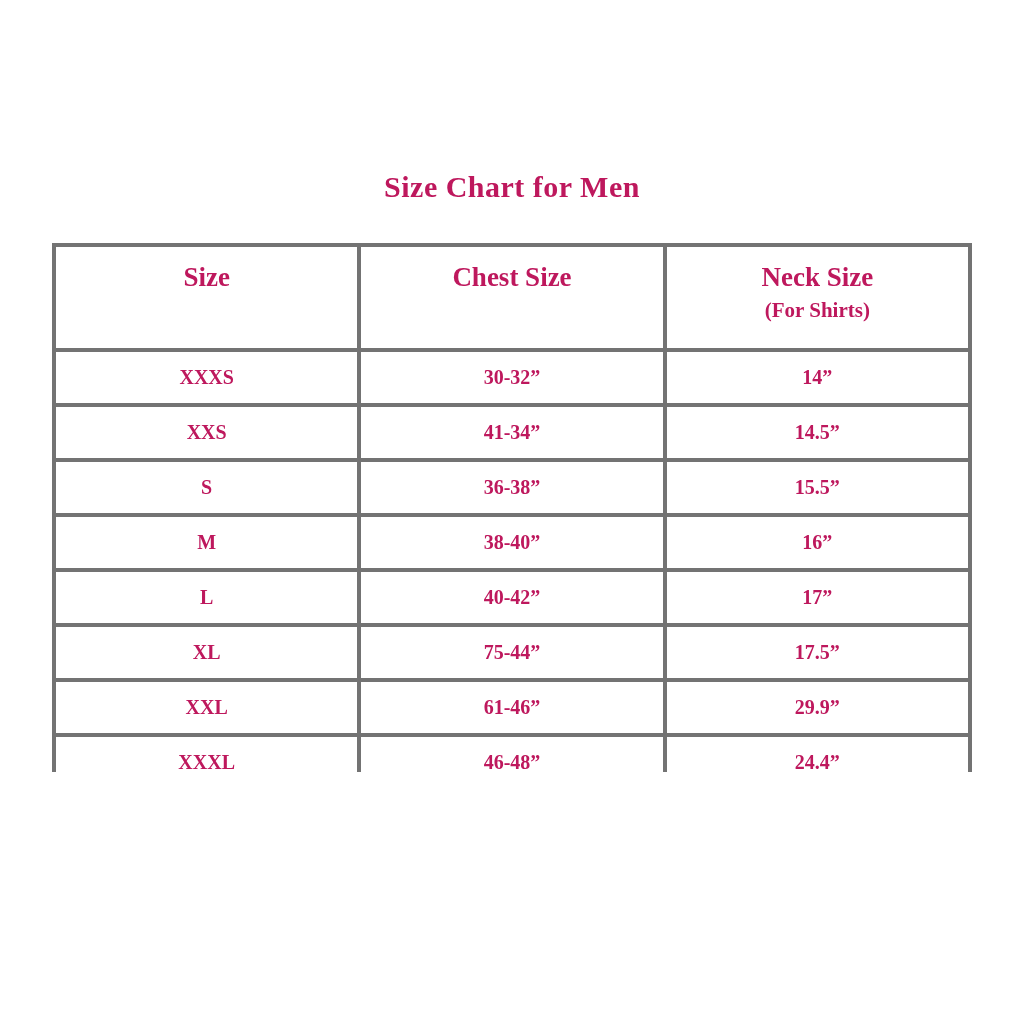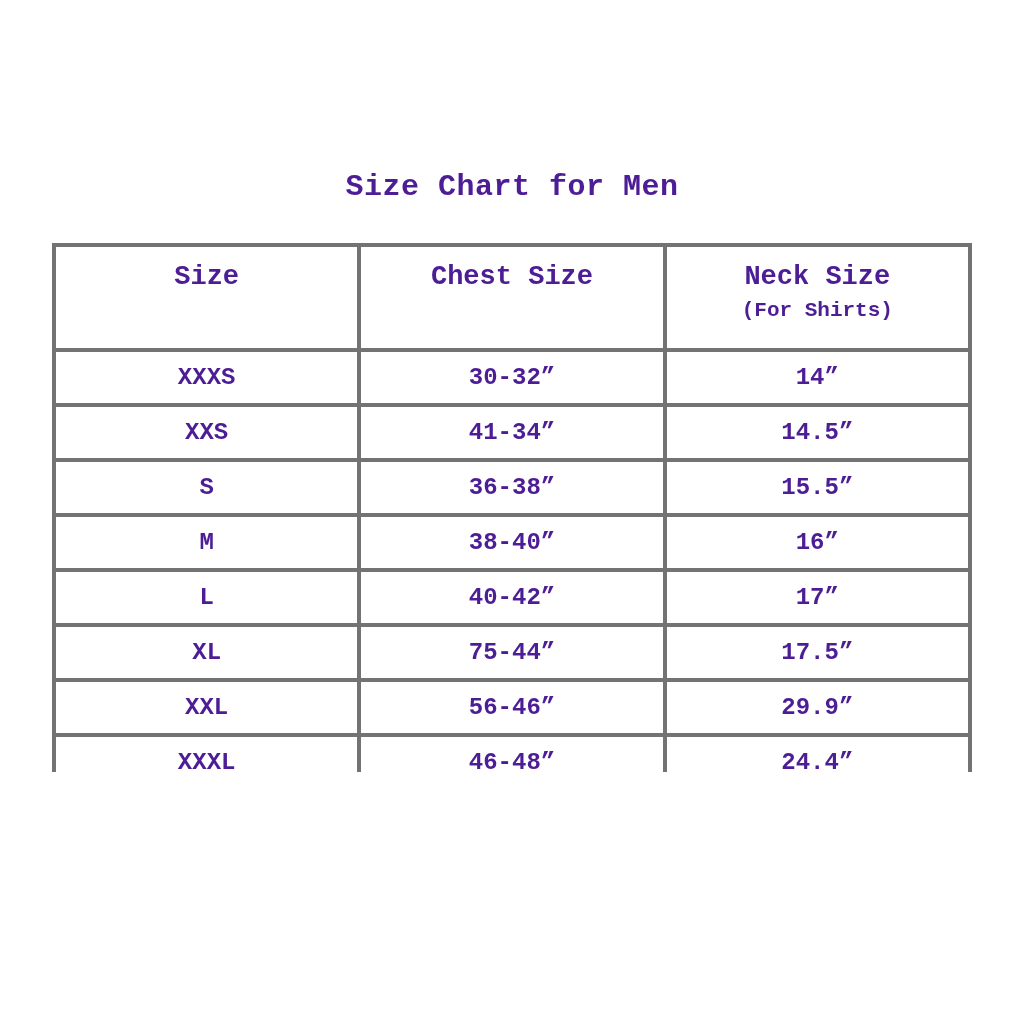--- a/index.html
+++ b/index.html
@@ -5,22 +5,22 @@
   html, body {
     margin: 0;
     padding: 0;
     background: #ffffff;
   }
   .canvas {
     position: relative;
     width: 1024px;
     height: 772px;
     background: #ffffff;
-    font-family: Liberation Mono, monospace;
-    color: #4c1d95;
+    font-family: Liberation Serif, serif;
+    color: #be185d;
   }
   .page-title {
     position: absolute;
     top: 170px;
     left: 0;
     width: 100%;
     text-align: center;
     font-size: 30px;
     font-weight: bold;
     letter-spacing: 0.5px;
@@ -43,21 +43,21 @@
   table.size-table th {
     height: 86px;
     vertical-align: top;
     padding-top: 14px;
     font-size: 27px;
     line-height: 33px;
   }
   table.size-table td {
     height: 49px;
     vertical-align: middle;
-    font-size: 24px;
+    font-size: 20px;
     text-align: center;
   }
   .th-sub {
     display: block;
     font-size: 21px;
     font-weight: bold;
   }
 </style>
 </head>
 <body>
@@ -107,21 +107,21 @@
         <td>40-42”</td>
         <td>17”</td>
       </tr>
       <tr>
         <td>XL</td>
         <td>75-44”</td>
         <td>17.5”</td>
       </tr>
       <tr>
         <td>XXL</td>
-        <td>56-46”</td>
+        <td>61-46”</td>
         <td>29.9”</td>
       </tr>
       <tr>
         <td>XXXL</td>
         <td>46-48”</td>
         <td>24.4”</td>
       </tr>
     </tbody>
   </table>
 

